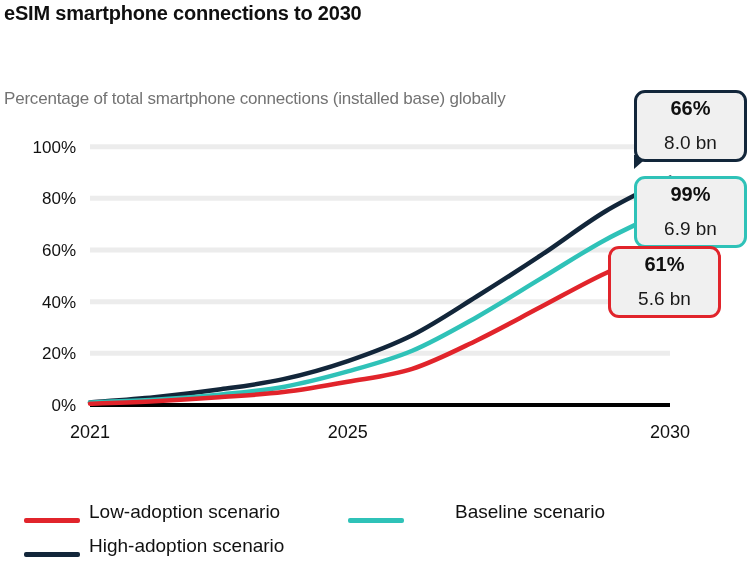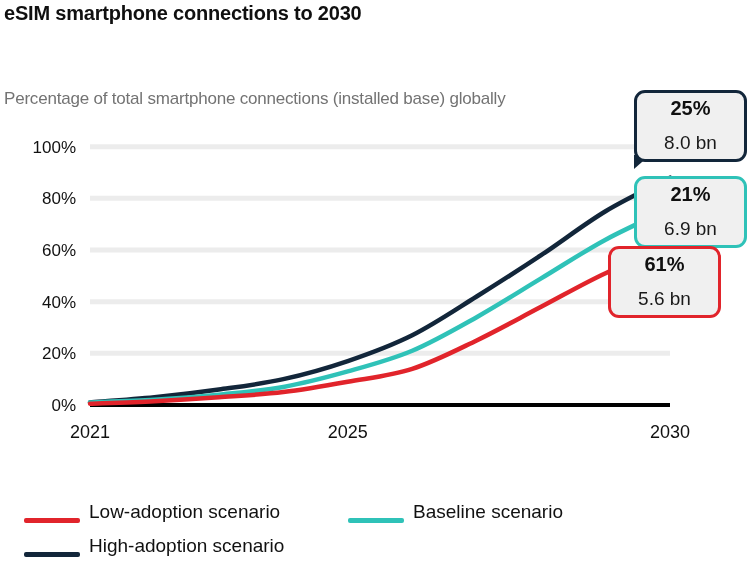--- a/index.html
+++ b/index.html
@@ -120,21 +120,21 @@
     border-radius: 2px;
     margin-right: 9px;
     flex: none;
   }
   .legend-label {
     font-size: 19px;
     color: #111111;
     white-space: nowrap;
   }
   #legend-item-low      { width: 324px; }
-  #legend-item-baseline { width: 320px; }
+  #legend-item-baseline { width: 320px; gap: 42px; }
 </style>
 </head>
 <body>
 
 <div id="root">
 
   <div id="chart-title">eSIM smartphone connections to 2030</div>
   <div id="chart-subtitle">Percentage of total smartphone connections (installed base) globally</div>
 
   <div id="plot-area">
@@ -164,25 +164,25 @@
           <text class="x-tick-label" x="90" y="438">2021</text>
           <text class="x-tick-label" x="347.77777777777777" y="438">2025</text>
           <text class="x-tick-label" x="670" y="438">2030</text>
         </g>
     </svg>
   </div>
 
   <div class="callout-tail" id="tail-high"></div>
 
   <div class="callout" id="callout-high">
-    <span class="pct">25%</span>
+    <span class="pct">66%</span>
     <span class="bn">8.0 bn</span>
   </div>
   <div class="callout" id="callout-base">
-    <span class="pct">21%</span>
+    <span class="pct">99%</span>
     <span class="bn">6.9 bn</span>
   </div>
   <div class="callout" id="callout-low">
     <span class="pct">61%</span>
     <span class="bn">5.6 bn</span>
   </div>
 
   <div id="legend">
     <div class="legend-row">
       <div class="legend-item" id="legend-item-low">

